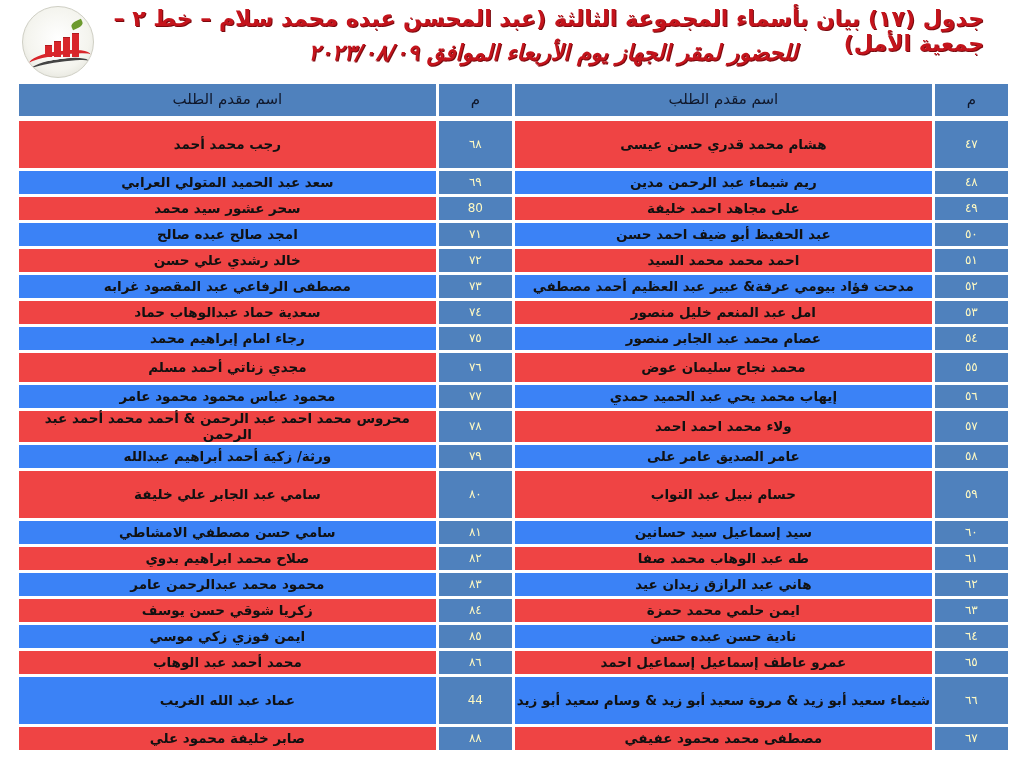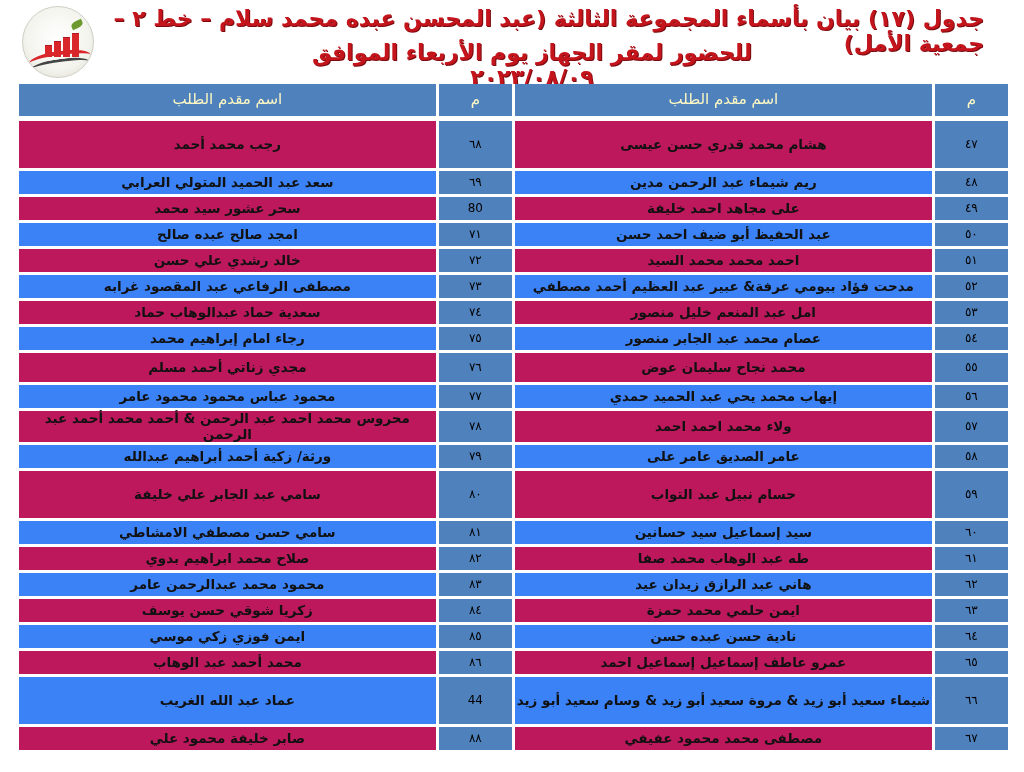--- a/index.html
+++ b/index.html
@@ -14,29 +14,29 @@
     .logo .swoosh { position: absolute; left: 6px; bottom: 10px; width: 62px; height: 16px; border-radius: 50%;
                     border-top: 4px solid #d8262b; transform: rotate(-8deg); }
     .logo .swoosh2 { position: absolute; left: 8px; bottom: 6px; width: 58px; height: 12px; border-radius: 50%;
                      border-top: 3px solid #444; transform: rotate(-8deg); }
     .logo .leaf { position: absolute; right: 10px; top: 14px; width: 12px; height: 7px; border-radius: 50% 0;
                   background: #6c9a2e; transform: rotate(-25deg); }
 
     .title { position: absolute; right: 40px; width: 900px; text-align: right; direction: rtl;
              color: #c4141c; font-weight: bold; text-shadow: 1px 1px 0 #7a0a0f; }
     .title.line1 { top: 6px; font-size: 22px; }
-    .title.line2 { top: 40px; right: 242px; width: 500px; font-size: 22px; text-align: center; }
+    .title.line2 { top: 40px; right: 221px; width: 500px; font-size: 22px; text-align: center; font-style: italic; }
 
     .table { position: absolute; left: 16px; top: 84px; width: 992px; border-collapse: separate;
              border-spacing: 0; direction: rtl; table-layout: fixed; }
     .table td, .table th { text-align: center; vertical-align: middle; font-size: 13.5px; font-weight: bold;
                            color: #111; border-bottom: 3px solid #ffffff; border-left: 3px solid #ffffff; line-height: 1.15; }
-    .table th { background: #4f81bd; color: #fef9c3; font-size: 15px; height: 37px; font-weight: normal; border-bottom: 5px solid #fff; }
-    .table td.num { background: #4f81bd; color: #000000; font-size: 12px; font-weight: normal; }
-    .table tr.odd td.name { background: #be185d; }
+    .table th { background: #4f81bd; color: #0f172a; font-size: 15px; height: 37px; font-weight: normal; border-bottom: 5px solid #fff; }
+    .table td.num { background: #4f81bd; color: #fef9c3; font-size: 12px; font-weight: normal; }
+    .table tr.odd td.name { background: #ef4444; }
     .table tr.even td.name { background: #3b82f6; }
     .col-num { width: 72px; }
     .col-name { width: 396px; }
   </style>
 </head>
 <body>
 
 <div class="header">
   <div class="logo">
     <div class="leaf"></div>

